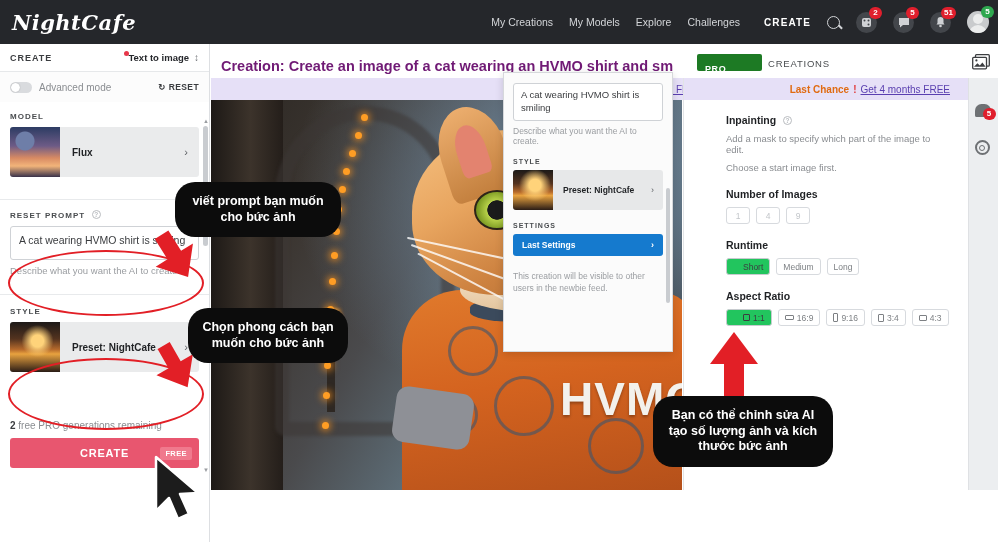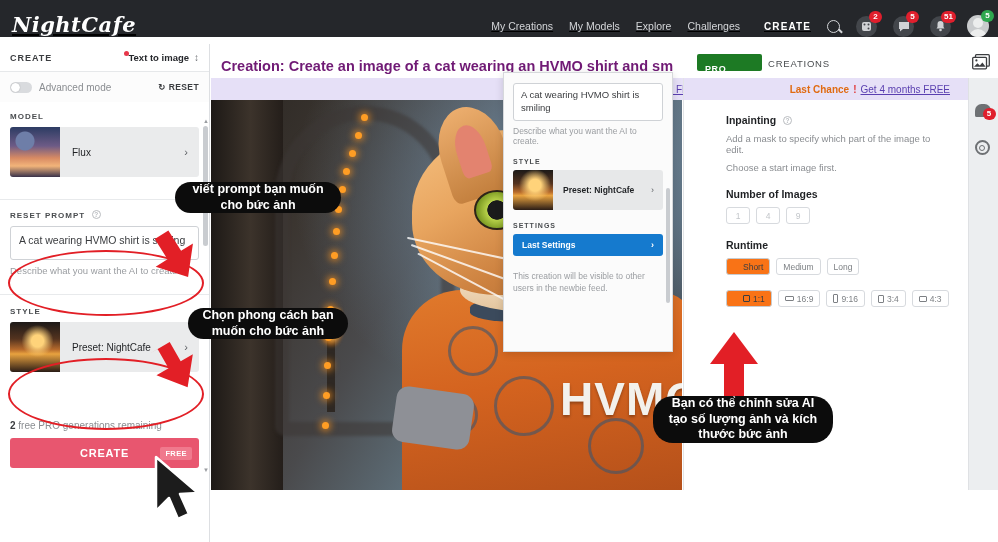--- a/index.html
+++ b/index.html
@@ -6,22 +6,22 @@
   html, body {
     width: 998px; height: 542px;
     background: #ffffff;
     font-family: "Liberation Sans", sans-serif;
     overflow: hidden;
   }
   #app { position: relative; width: 998px; height: 542px; background:#fff; }
 
   
   .topnav {
-    position: absolute; left:0; top:0; width:998px; height:37px;
-    background:#25272b; display:flex; align-items:flex-end;text-decoration:underline;
+    position: absolute; left:0; top:0; width:998px; height:44px;
+    background:#25272b; display:flex; align-items:center;
   }
   .brand {
     margin-left: 12px; color:#fff;
     font-family:"DejaVu Serif", serif;
     font-style: italic; font-size: 21px; font-weight: 700;
     letter-spacing: .5px;
   }
   .nav-right { margin-left:auto; display:flex; align-items:center; gap:16px; padding-right:9px; }
   .nav-link { color:#d3d5d8; font-size:10.5px; }
   .nav-create { color:#ffffff; font-size:10px; font-weight:700; letter-spacing:1.1px; margin-left:8px;}
@@ -64,21 +64,21 @@
   .thumb.flux {
     background:
       radial-gradient(circle at 30% 28%, #6e7ea8 0 9px, transparent 10px),
       linear-gradient(180deg,#2c3c63 0%, #6d5b86 38%, #d88a63 62%, #f2b47a 78%, #39324a 100%);
   }
   .thumb.preset {
     background:
       radial-gradient(circle at 55% 38%, #ffd37a 0 6px, transparent 16px),
       linear-gradient(180deg,#1d1a18 0%, #54331f 34%, #b66a2c 55%, #e8a23f 64%, #2a1c16 100%);
   }
-  .card-title { font-size:10px; font-weight:400; color:#1f2124; margin-left:12px; }
+  .card-title { font-size:10px; font-weight:700; color:#1f2124; margin-left:12px; }
   .chev { margin-left:auto; margin-right:11px; font-size:11px; color:#5c5f63; }
   .prompt-box {
     border:1px solid #cfd2d6; border-radius:3px; background:#fff; padding:6px 8px;
     font-size:10.5px; color:#3a3c3f; line-height:1.35; min-height:34px;
   }
   .helper { font-size:9.5px; color:#9a9da1; margin-top:5px; }
   .qmark { display:inline-flex; width:9px;height:9px;border-radius:50%;border:1px solid #b9bcc0;color:#b9bcc0;
            font-size:6.5px; align-items:center;justify-content:center; margin-left:4px; vertical-align:1px;}
   .divider { height:1px; background:#e8eaec; margin:11px 0 0 0; }
   .sb-foot { position:absolute; left:0; bottom:74px; width:209px; padding:0 10px; }
@@ -239,36 +239,36 @@
   .rp-body { padding:14px 18px 0 42px; }
   .rp-h { font-size:10.5px; font-weight:700; color:#1f2124; }
   .rp-sub { font-size:9.5px; color:#8a8d91; margin-top:7px; }
   .rp-grp { margin-top:15px; }
   .pillrow { display:flex; gap:6px; margin-top:7px; }
   .pill {
     border:1px solid #d7dade; border-radius:3px; background:#fff; height:17px; min-width:24px;
     display:flex; align-items:center; justify-content:center; gap:3px; padding:0 6px;
     font-size:8.5px; color:#7d8084;
   }
-  .pill.sel { background:#f97316; color:#3b3d40; border-color:#c7cbcf;padding-left:16px; }
+  .pill.sel { background:#22c55e; color:#3b3d40; border-color:#c7cbcf;padding-left:16px; }
   .pill.disabled { color:#c3c6ca; }
   .ar-ic { display:inline-block; border:1.3px solid currentColor; border-radius:1px; }
 
   
   .rail { position:absolute; right:0; top:78px; width:30px; height:412px; background:#eceef0; border-left:1px solid #dfe1e4;}
   .rail-ic { position:relative; margin:18px auto 0 auto; width:18px; height:18px; }
   .chat-ic { width:16px;height:13px;background:#6e7174;border-radius:8px 8px 8px 2px; }
   .gear-ic { width:15px;height:15px;border-radius:50%;border:2.4px solid #6e7174; }
   .gear-ic:after{content:"";position:absolute;left:4.5px;top:4.5px;width:6px;height:6px;border-radius:50%;background:#eceef0;border:1.6px solid #6e7174;box-sizing:border-box;}
 
   
   .ann { position:absolute; pointer-events:none; }
   .bubble {
     position:absolute; background:#0c0c0c; border-radius:20px; color:#fff;
-    text-align:center; font-weight:700; line-height:1.25; padding:0 14px;
+    text-align:center; font-weight:700; line-height:1.25; padding:12px 14px;
   }
   .ellipse {
     position:absolute; border:2.6px solid #e21f26; border-radius:50%;
   }
   .arrow-svg { position:absolute; }
   .cursor { position:absolute; }
 </style>
 </head>
 <body>
 
@@ -493,20 +493,21 @@
       <div class="rp-grp">
         <div class="rp-h">Runtime</div>
         <div class="pillrow">
           <span class="pill sel">Short</span>
           <span class="pill">Medium</span>
           <span class="pill">Long</span>
         </div>
       </div>
 
       <div class="rp-grp">
+        <div class="rp-h">Aspect Ratio</div>
         <div class="pillrow">
           <span class="pill sel">
             <span class="ar-ic" style="width:7px;height:7px;"></span>
             <span>1:1</span>
           </span>
           <span class="pill">
             <span class="ar-ic" style="width:9px;height:5px;"></span>
             <span>16:9</span>
           </span>
           <span class="pill">

